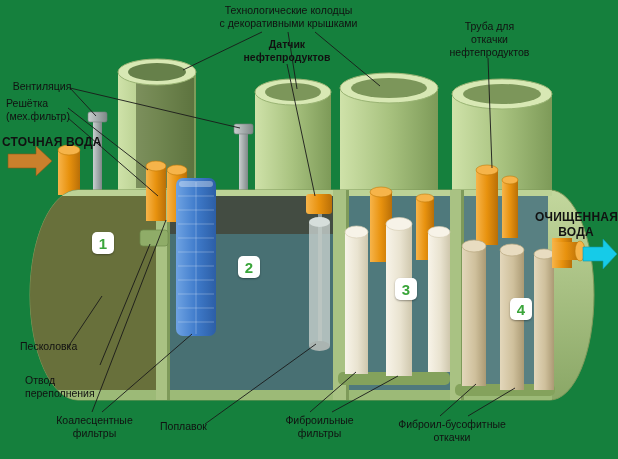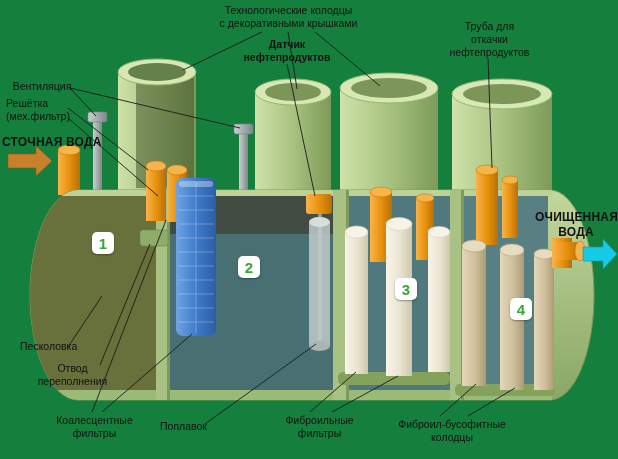--- a/index.html
+++ b/index.html
@@ -241,28 +241,28 @@
 нефтепродуктов</div>
 <div class="lbl c" style="left:237px;top:38px;width:100px;font-weight:bold;">Датчик
 нефтепродуктов</div>
 <div class="lbl" style="left:6px;top:80px;width:72px;text-align:center;">Вентиляция</div>
 <div class="lbl" style="left:6px;top:97px;width:80px;">Решётка
 (мех.фильтр)</div>
 <div class="lbl b" style="left:2px;top:135px;width:100px;">СТОЧНАЯ ВОДА</div>
 <div class="lbl b c" style="left:535px;top:210px;width:82px;">ОЧИЩЕННАЯ
 ВОДА</div>
 <div class="lbl" style="left:20px;top:340px;width:75px;">Песколовка</div>
-<div class="lbl" style="left:25px;top:362px;width:95px;text-align:center;">Отвод
+<div class="lbl" style="left:25px;top:374px;width:95px;">Отвод
 переполнения</div>
 <div class="lbl c" style="left:42px;top:414px;width:105px;">Коалесцентные
 фильтры</div>
 <div class="lbl" style="left:160px;top:420px;width:65px;">Поплавок</div>
 <div class="lbl c" style="left:272px;top:414px;width:95px;">Фиброильные
 фильтры</div>
 <div class="lbl c" style="left:382px;top:418px;width:140px;">Фиброил-бусофитные
-колодцы</div>
+откачки</div>
 
 <div class="badge" style="left:92px;top:232px;">1</div>
 <div class="badge" style="left:238px;top:256px;">2</div>
 <div class="badge" style="left:395px;top:278px;">3</div>
 <div class="badge" style="left:510px;top:298px;">4</div>
 
 </div>
 
 </body></html>

